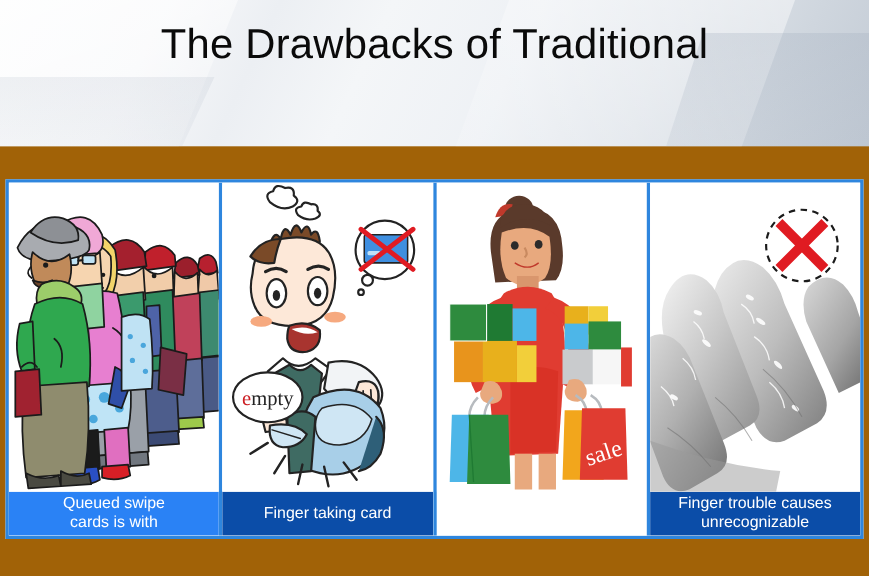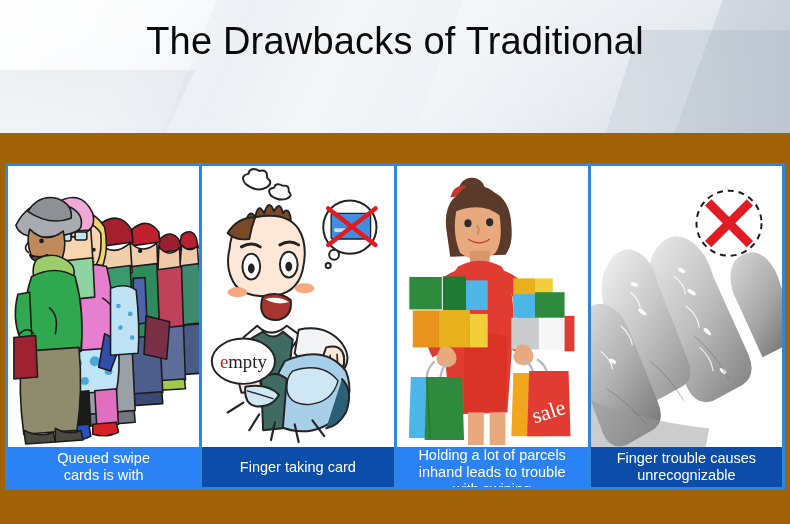--- a/index.html
+++ b/index.html
@@ -387,27 +387,20 @@
           </g>
 
           <path d="M118 208 l34 0 2 64 -38 0 z" fill="#f2a61c"></path>
 
           <path d="M134 206 l40 0 2 66 -44 0 z" fill="#e03c31"></path>
           <text x="156" y="254" text-anchor="middle" font-family="'Liberation Serif', serif" font-size="22" fill="#ffffff" transform="rotate(-18 156 254)">sale</text>
 
           <rect x="72" y="248" width="16" height="33" fill="#e8a97e"></rect>
           <rect x="94" y="248" width="16" height="33" fill="#e8a97e"></rect>
         </svg>
-      </div>
-      <div class="panel-caption cap-light">
-        <span>
-          <span>Holding a lot of parcels</span><br>
-          <span>inhand leads to trouble</span><br>
-          <span>with swiping</span>
-        </span>
       </div>
     </div>
 
     <div class="panel">
       <div class="panel-art">
         <svg viewBox="0 0 194 281" xmlns="http://www.w3.org/2000/svg">
           <defs>
             <linearGradient id="skin1" x1="0" y1="0" x2="1" y2="1">
               <stop offset="0%" stop-color="#f2f2f2"></stop>
               <stop offset="45%" stop-color="#c9c9c9"></stop>

